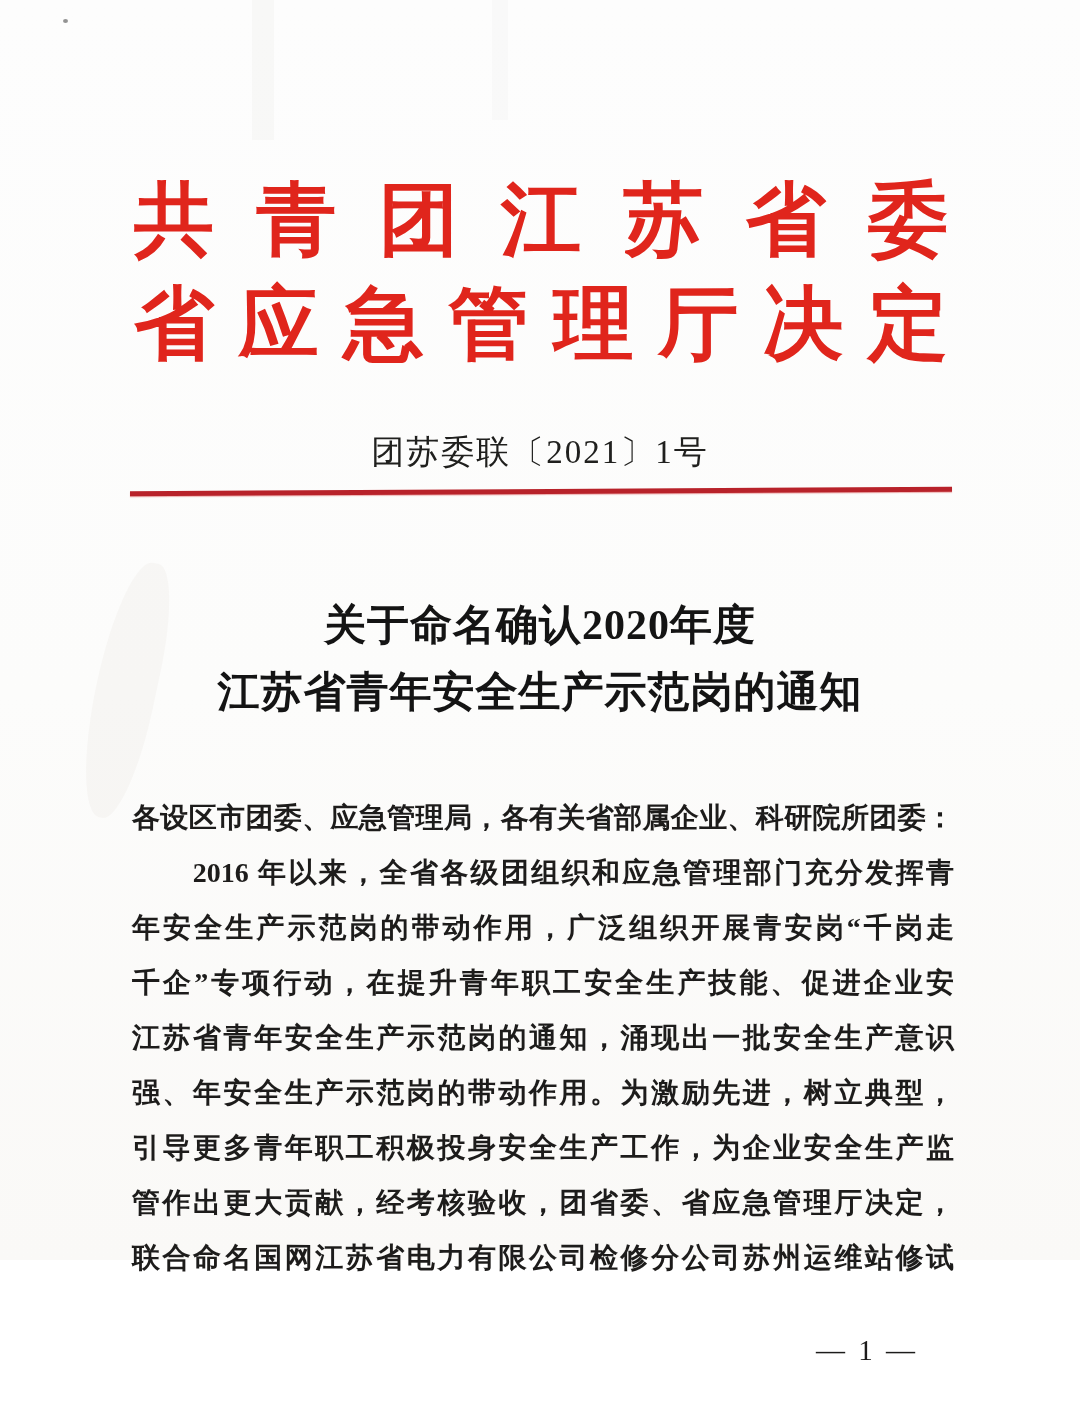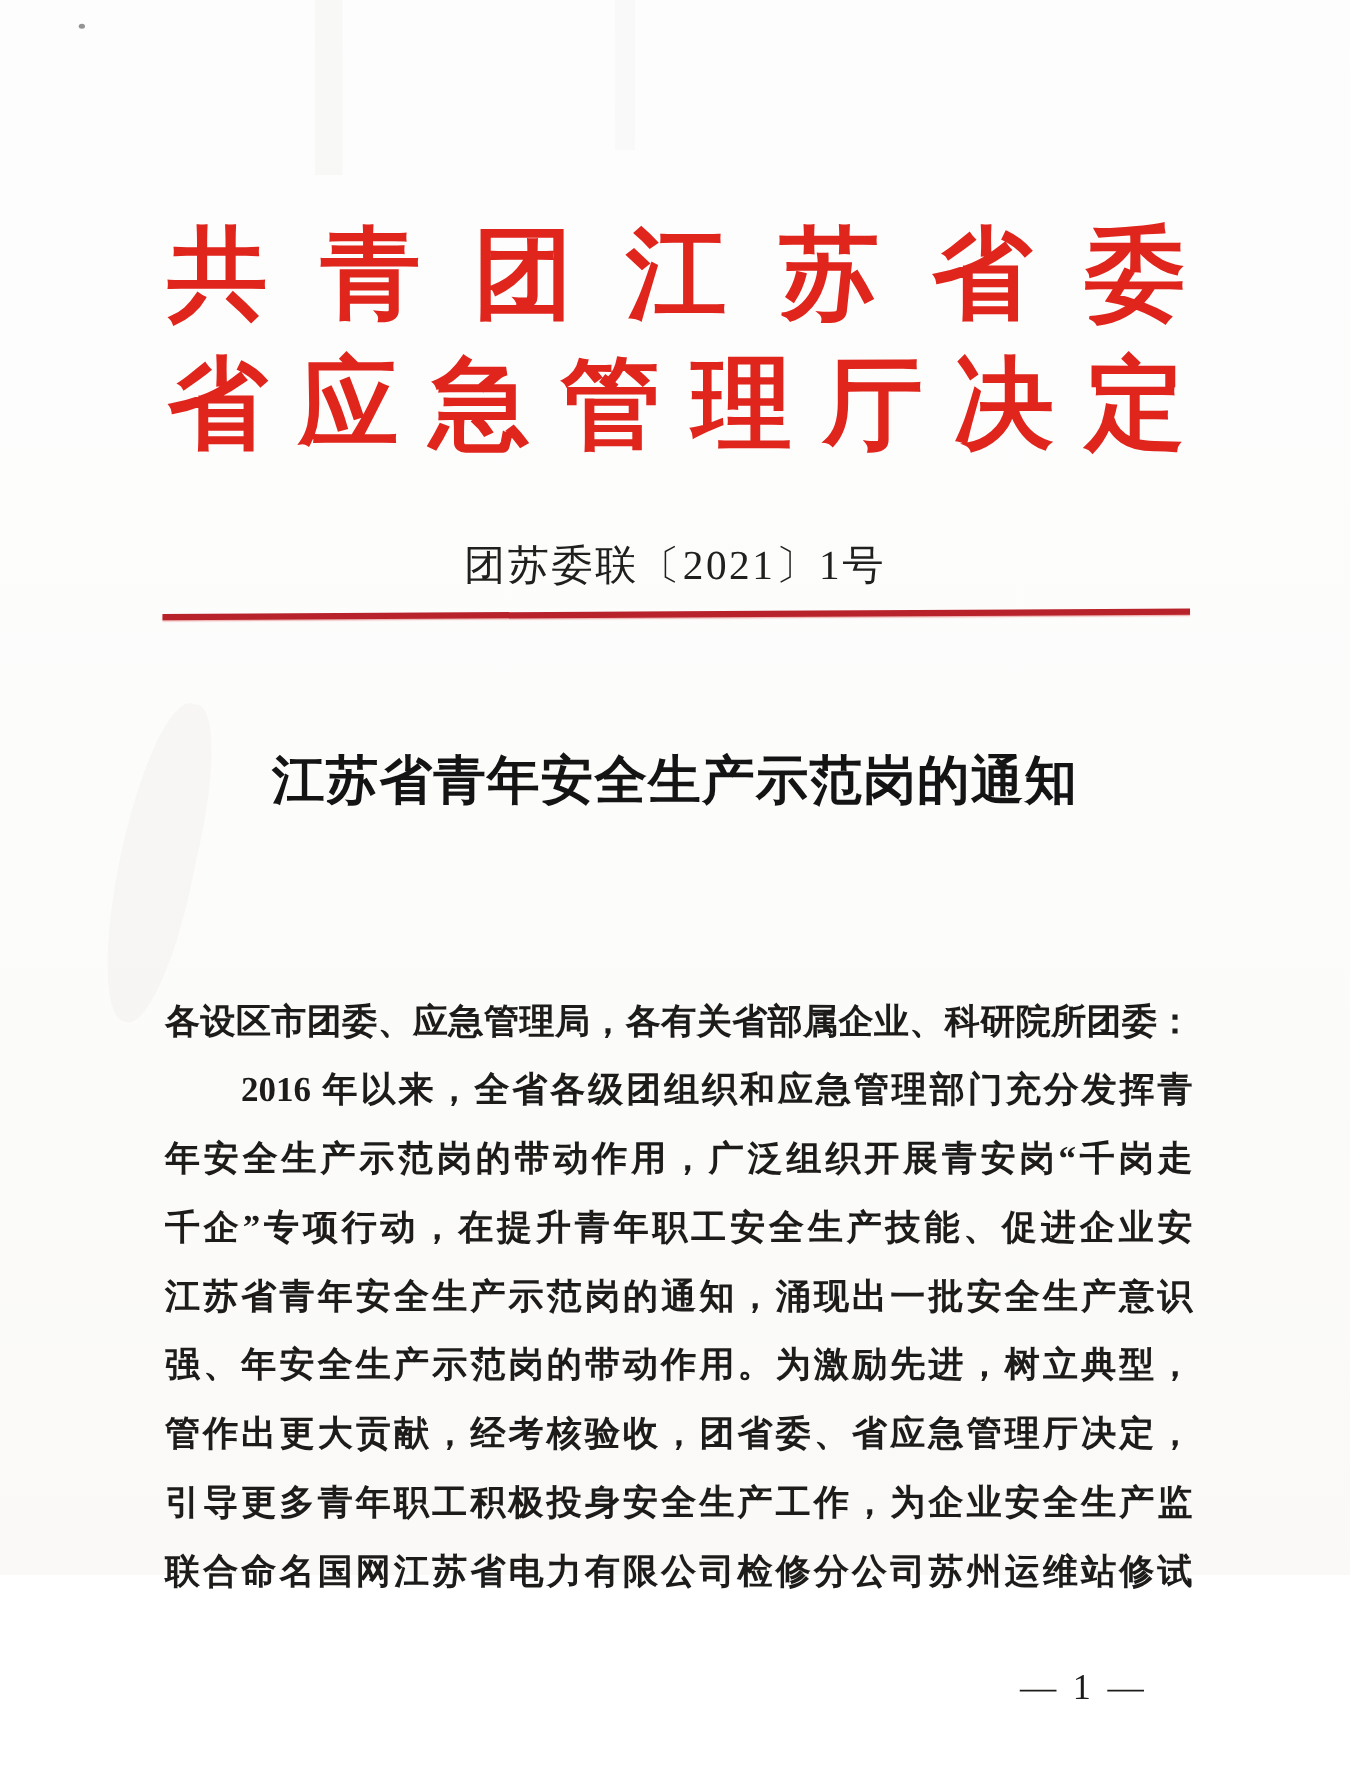--- a/index.html
+++ b/index.html
@@ -119,30 +119,31 @@
   <div class="header">
     <div class="header-line">共青团江苏省委</div>
     <div class="header-line">省应急管理厅决定</div>
   </div>
 
   <div class="doc-number">团苏委联〔2021〕1号</div>
 
   <div class="red-divider"></div>
 
   <div class="title">
+    <div>关于命名确认2020年度</div>
     <div>江苏省青年安全生产示范岗的通知</div>
   </div>
 
   <div class="body-text">
     <div class="body-line">各设区市团委、应急管理局，各有关省部属企业、科研院所团委：</div>
     <div class="body-line">　　2016 年以来，全省各级团组织和应急管理部门充分发挥青</div>
     <div class="body-line">年安全生产示范岗的带动作用，广泛组织开展青安岗“千岗走</div>
     <div class="body-line">千企”专项行动，在提升青年职工安全生产技能、促进企业安</div>
     <div class="body-line">江苏省青年安全生产示范岗的通知，涌现出一批安全生产意识</div>
     <div class="body-line">强、年安全生产示范岗的带动作用。为激励先进，树立典型，</div>
+    <div class="body-line">引导更多青年职工积极投身安全生产工作，为企业安全生产监</div>
     <div class="body-line">管作出更大贡献，经考核验收，团省委、省应急管理厅决定，</div>
-    <div class="body-line">引导更多青年职工积极投身安全生产工作，为企业安全生产监</div>
     <div class="body-line">联合命名国网江苏省电力有限公司检修分公司苏州运维站修试</div>
   </div>
 
   <div class="page-number">— 1 —</div>
 
 </div>
 
 </body></html>

